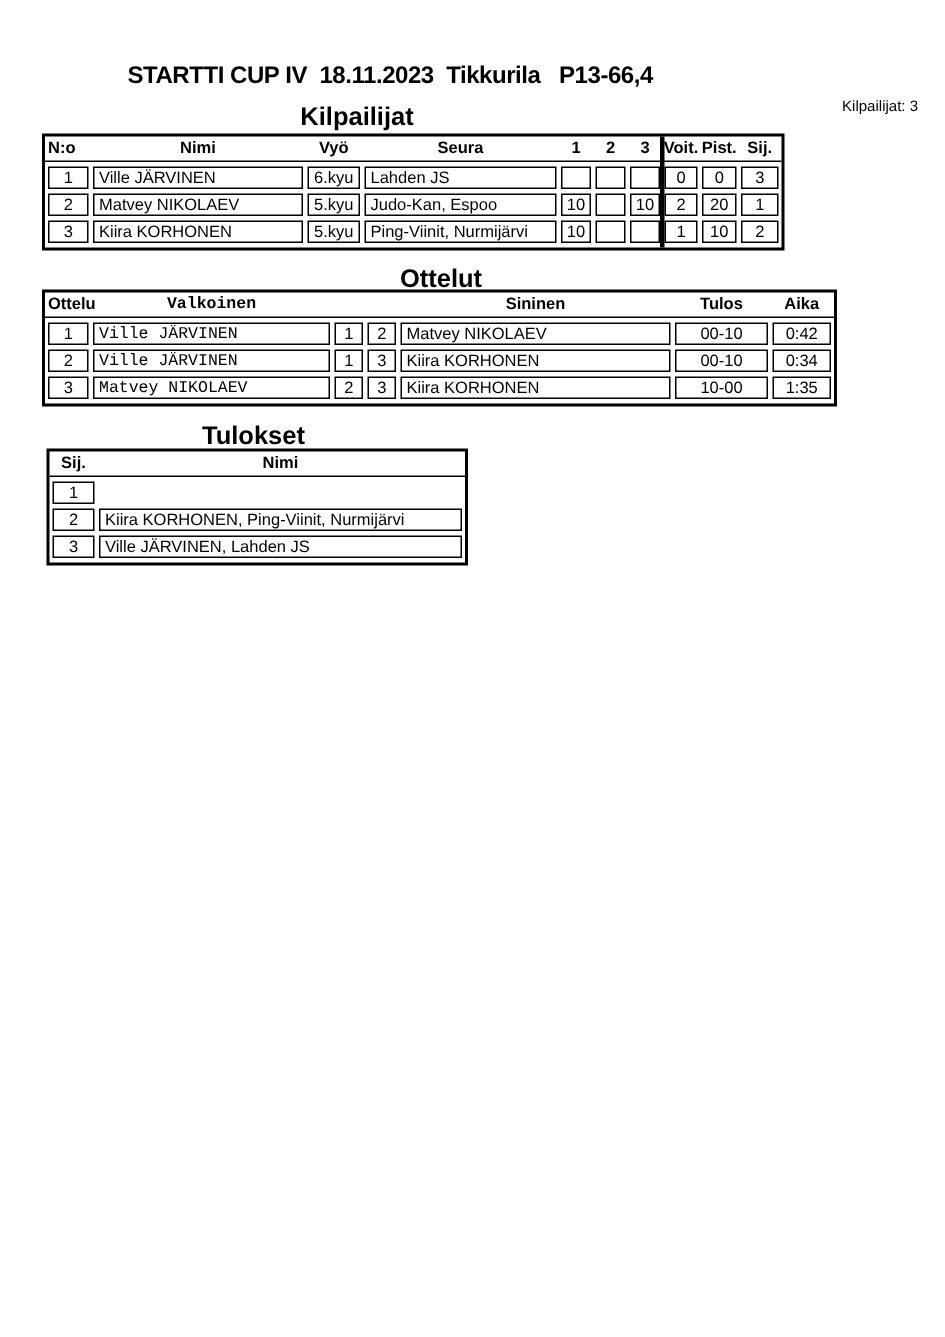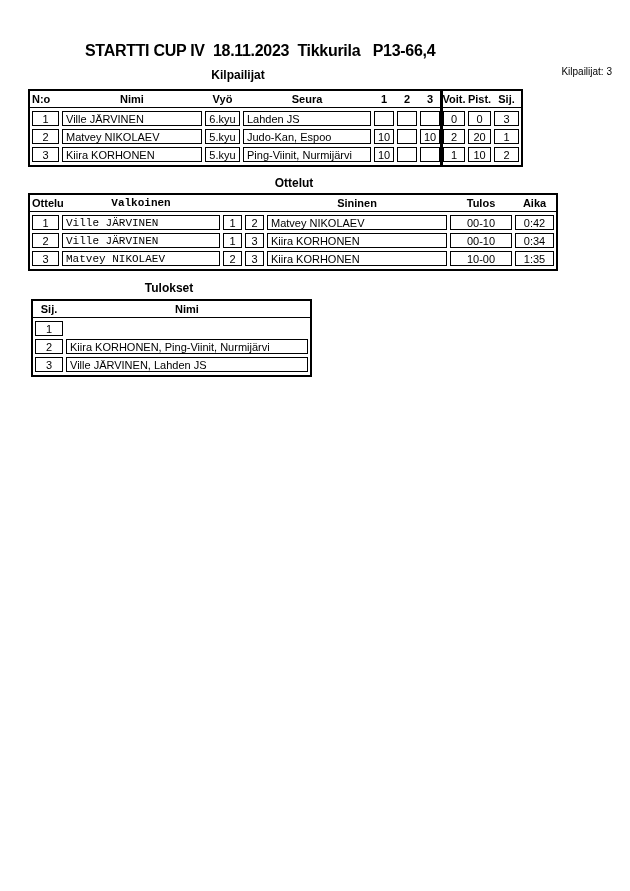--- a/index.html
+++ b/index.html
@@ -17,21 +17,21 @@
     letter-spacing: -0.3px;
     white-space: pre;
   }
   .count-label {
     position: absolute; right: 18px; top: 66px;
     font-size: 10px;
   }
   .sec-heading {
     position: absolute;
     transform: translateX(-50%);
-    font-size: 12px; font-weight: bold;
+    font-size: 17px; font-weight: bold;
     white-space: nowrap;
   }
   #heading-kilpailijat { left: 238px; top: 68px; }
   #heading-ottelut    { left: 294px; top: 176px; }
   #heading-tulokset   { left: 169px; top: 281px; }
 
   .tbl {
     position: absolute;
     border: 2px solid #000;
     background: #fff;

